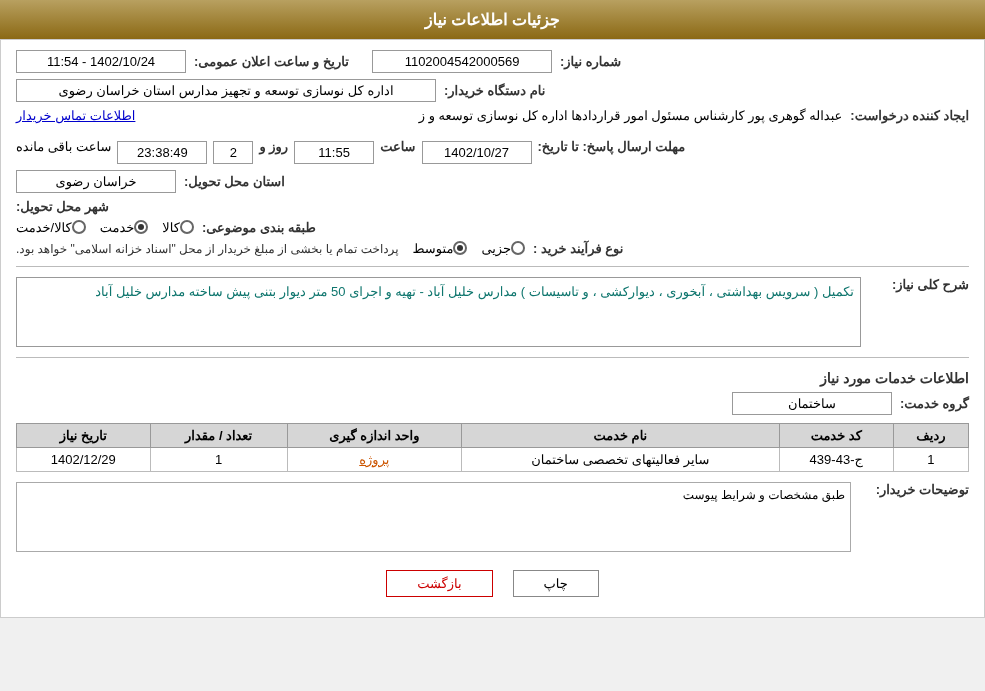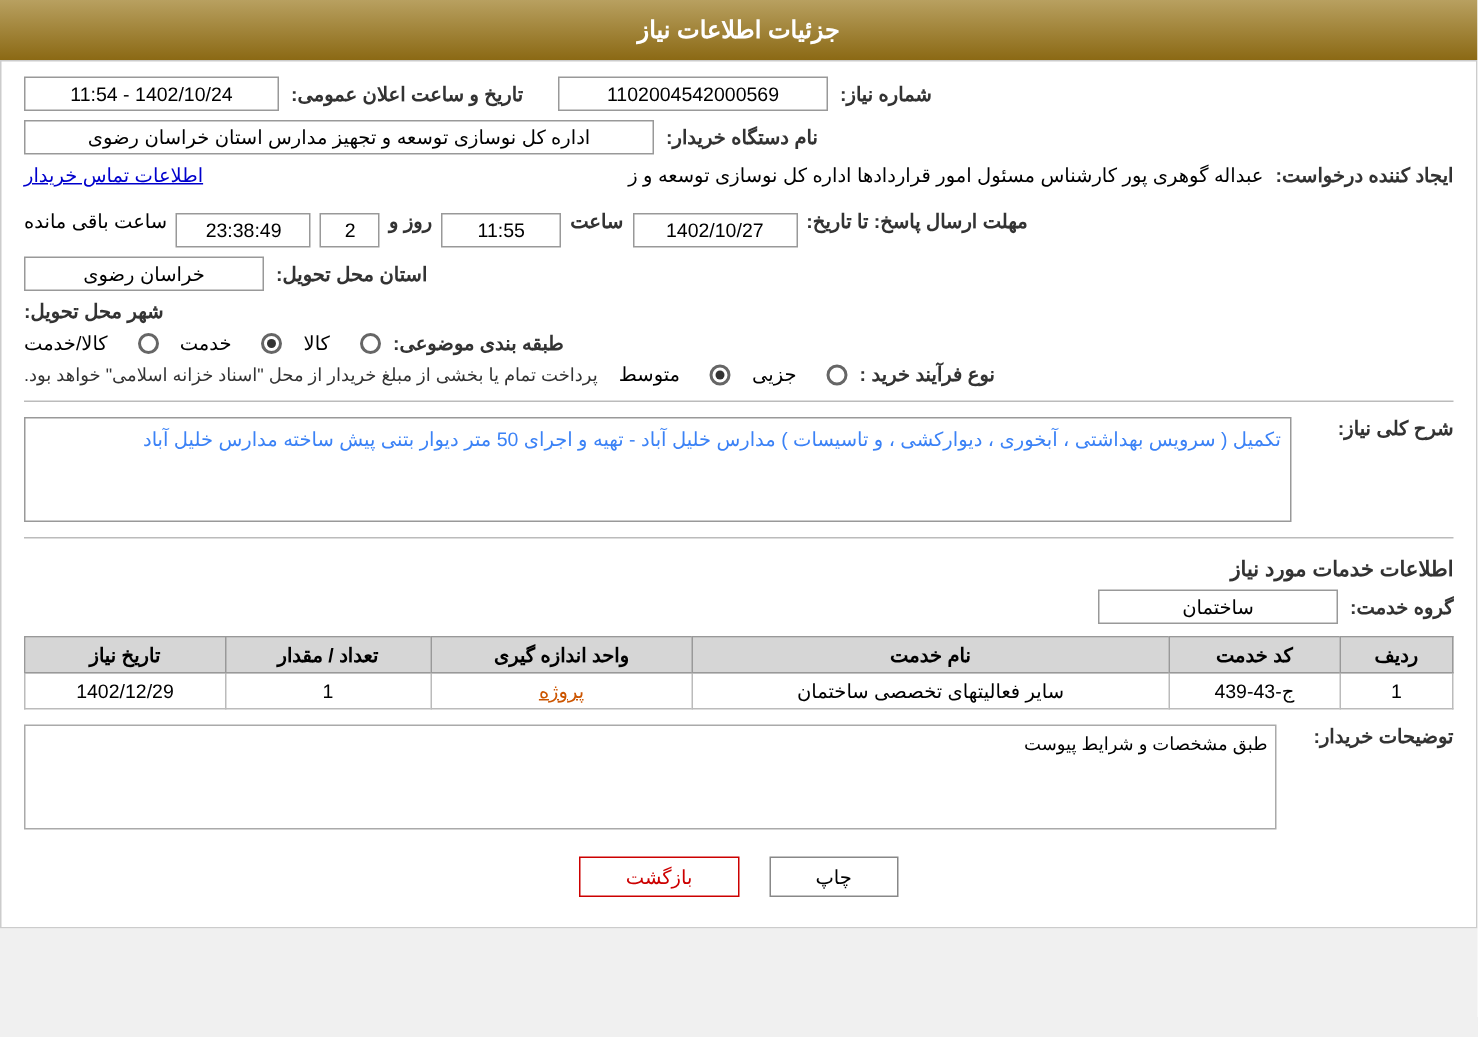--- a/index.html
+++ b/index.html
@@ -78,22 +78,22 @@
       text-decoration: underline;
       cursor: pointer;
     }
     .radio-group {
       display: inline-flex;
       gap: 14px;
       align-items: center;
     }
     .radio-item {
       display: inline-flex;
-      align-items: flex-end;
-      gap: 20px;
+      align-items: flex-start;
+      gap: 0;
     }
     .radio-circle {
       width: 14px;
       height: 14px;
       border-radius: 50%;
       border: 2px solid #666;
       display: inline-block;
       background: #fff;
       position: relative;
     }
@@ -112,21 +112,21 @@
       border-top: 1px solid #bbb;
       margin: 10px 0;
     }
     .description-box {
       border: 1px solid #999;
       background: #fff;
       padding: 6px;
       width: 100%;
       min-height: 70px;
       text-align: right;
-      color: #3b82f6;
+      color: #0f766e;
       font-size: 13px;
     }
     .group-service-row {
       display: flex;
       align-items: center;
       gap: 8px;
       margin-bottom: 8px;
     }
     .services-table {
       width: 100%;

